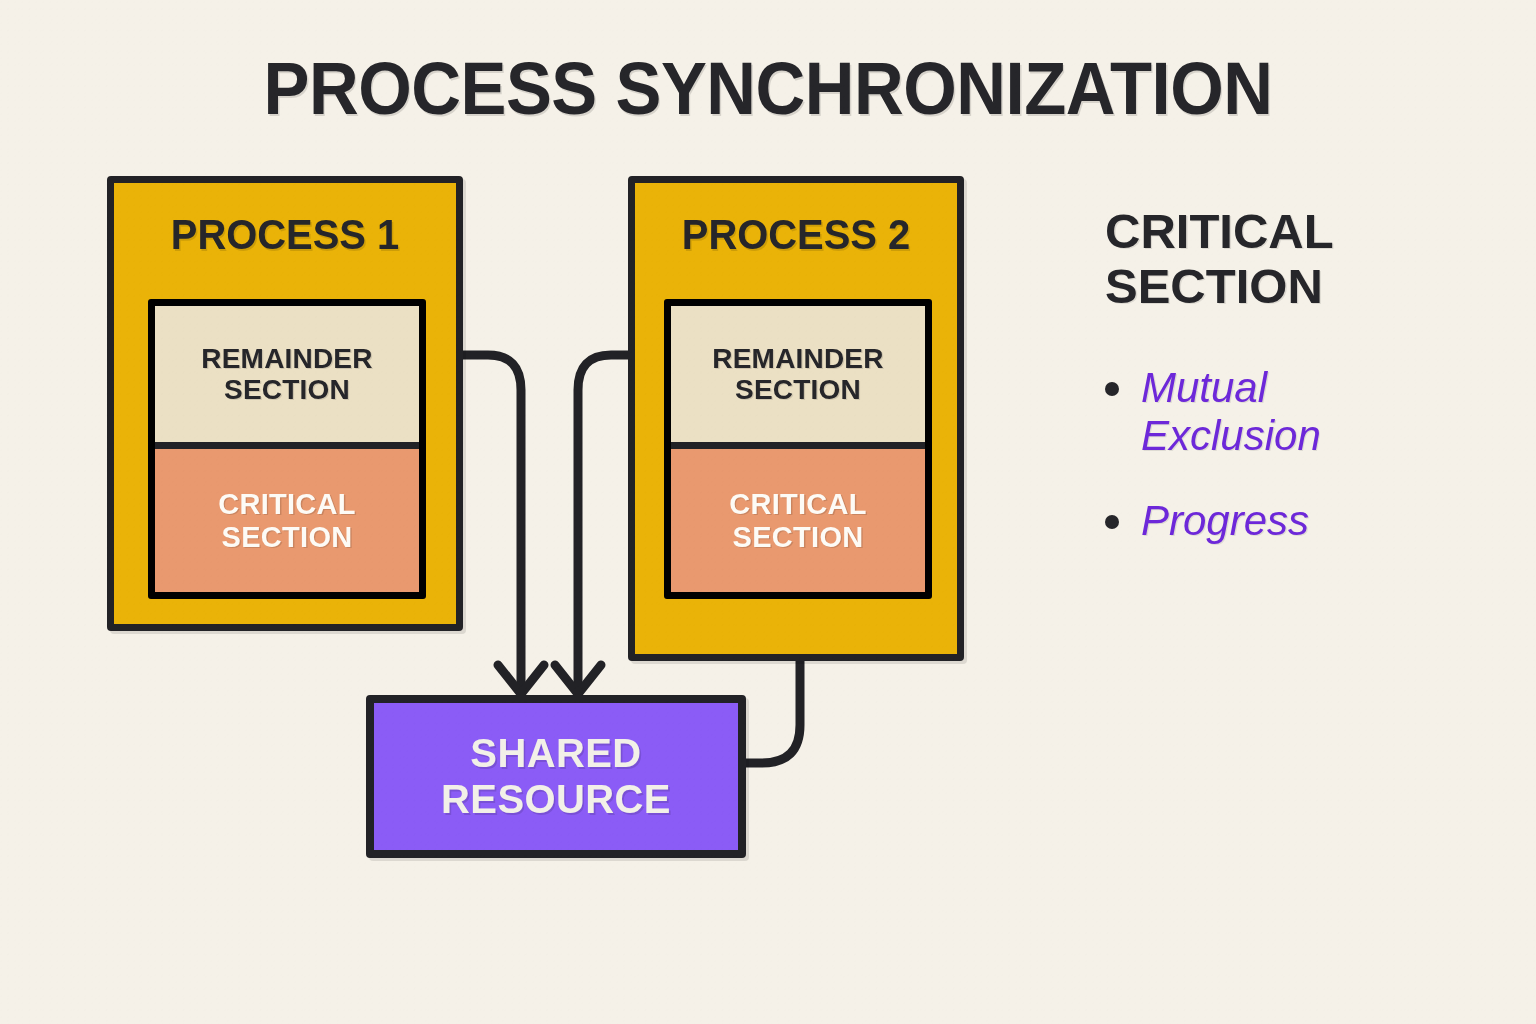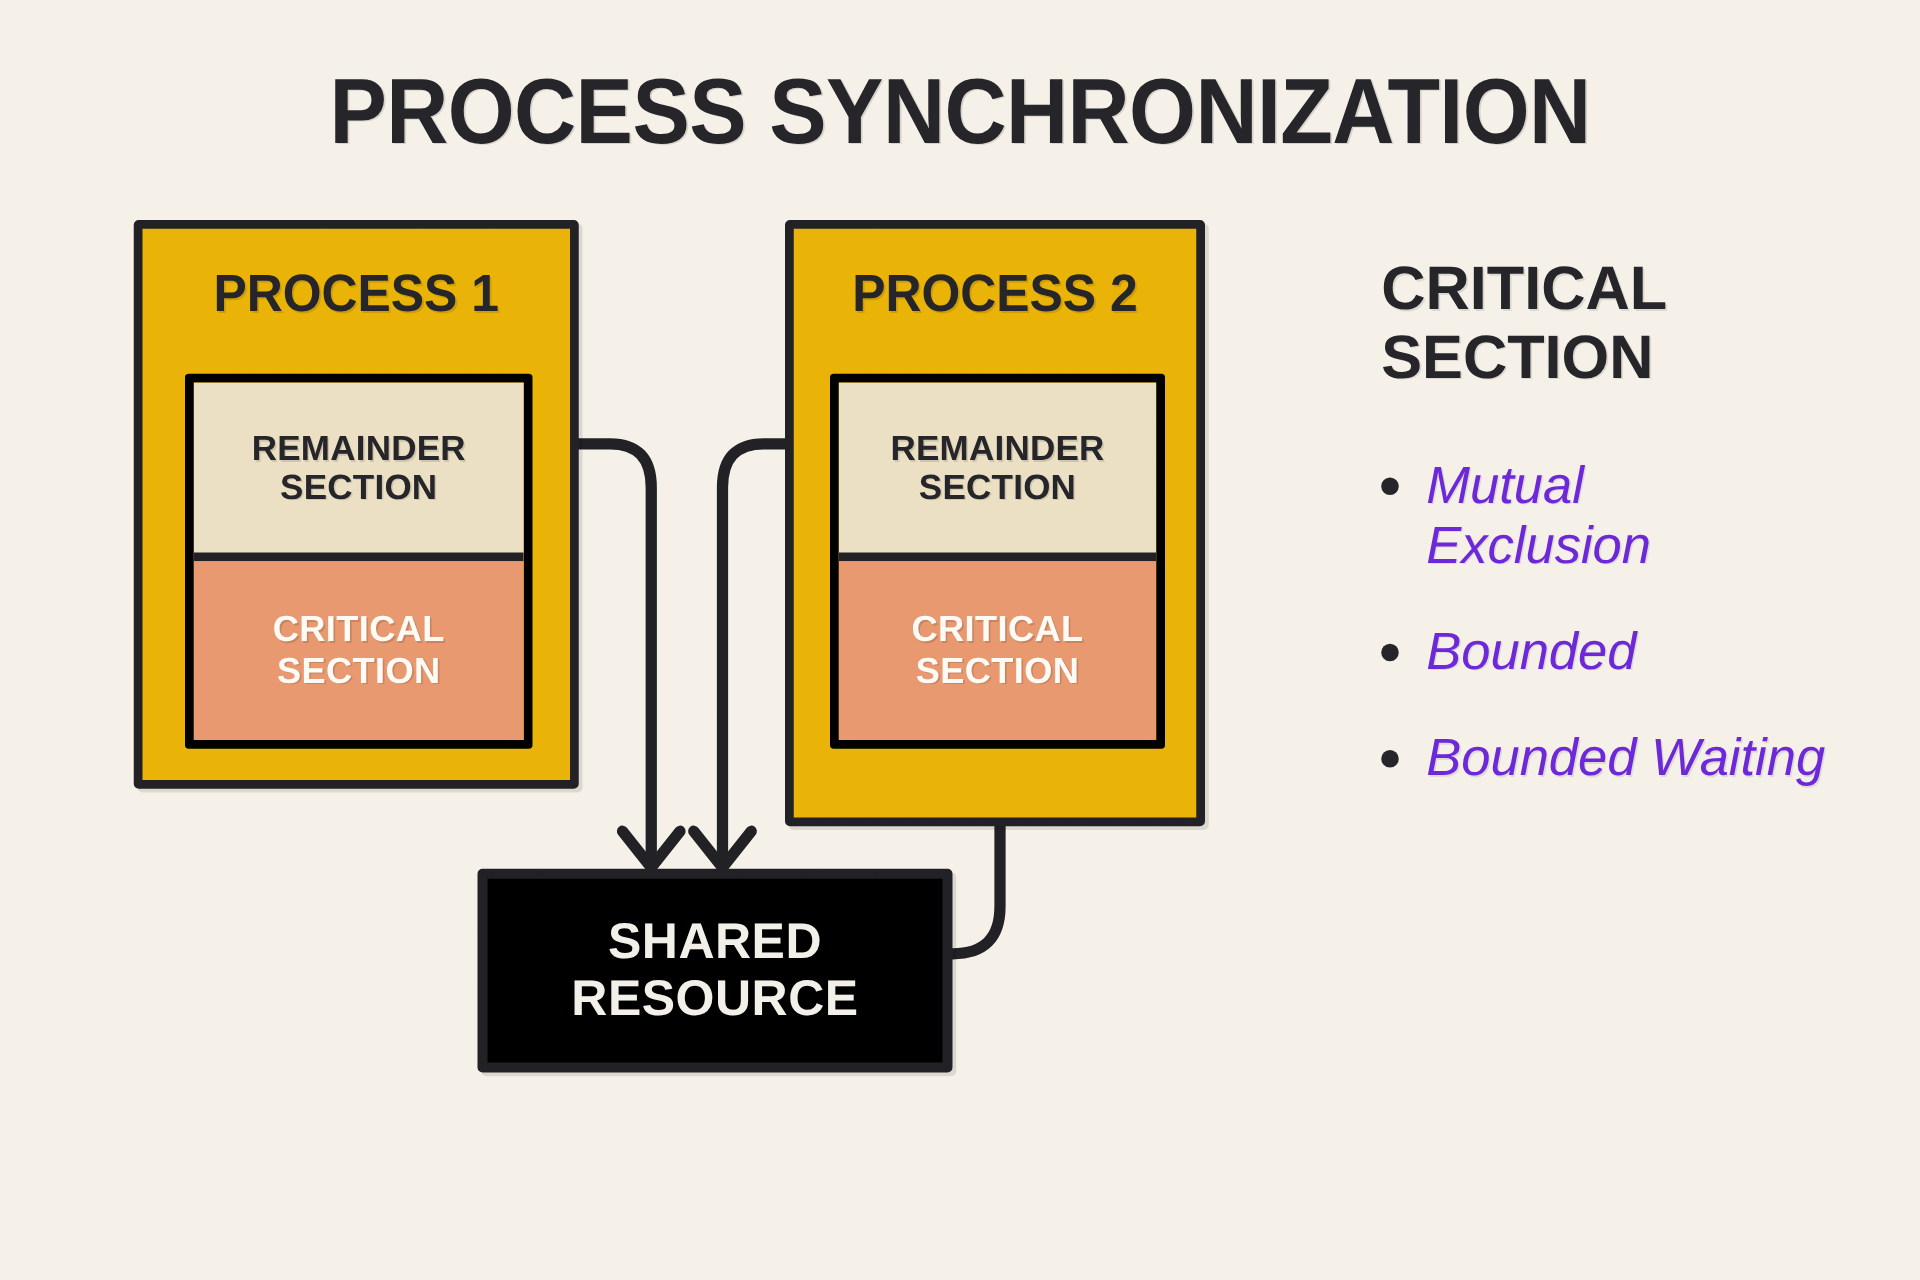--- a/index.html
+++ b/index.html
@@ -108,37 +108,36 @@
     text-shadow: 1.4px 1.4px 0 rgba(0,0,0,0.13);
   }
 
   
   #shared-resource {
     position: absolute;
     left: 366px;
     top: 695px;
     width: 380px;
     height: 163px;
-    background: #000000;
+    background: #8b5cf6;
     border: 8px solid #222226;
     border-radius: 4px;
     box-sizing: border-box;
     display: flex;
     align-items: center;
     justify-content: center;
     text-align: center;
     font-family: "Liberation Sans Narrow", "Liberation Sans", sans-serif;
     font-size: 40px;
     font-weight: bold;
     color: #f2f0e8;
     line-height: 1.14;
     letter-spacing: 0.4px;
     text-shadow: 1.6px 1.6px 0 rgba(0,0,0,0.13);
     box-shadow: 3px 3px 0 rgba(0,0,0,0.10);
-    margin-left: 16px;
   }
 
   
   #connectors {
     position: absolute;
     left: 0; top: 0;
     width: 1536px;
     height: 1024px;
     pointer-events: none;
   }
@@ -247,23 +246,19 @@
 
   <div id="side-panel">
     <div class="panel-heading">CRITICAL SECTION</div>
     <ul class="bullet-list">
       <li class="bullet-item" id="bullet-0">
         <span class="dot"></span>
         <span>Mutual Exclusion</span>
       </li>
       <li class="bullet-item" id="bullet-1">
         <span class="dot"></span>
-        <span>Bounded</span>
-      </li>
-      <li class="bullet-item" id="bullet-2">
-        <span class="dot"></span>
-        <span>Bounded Waiting</span>
+        <span>Progress</span>
       </li>
     </ul>
   </div>
 
   <div id="grain"></div>
 </div>
 
 </body></html>

